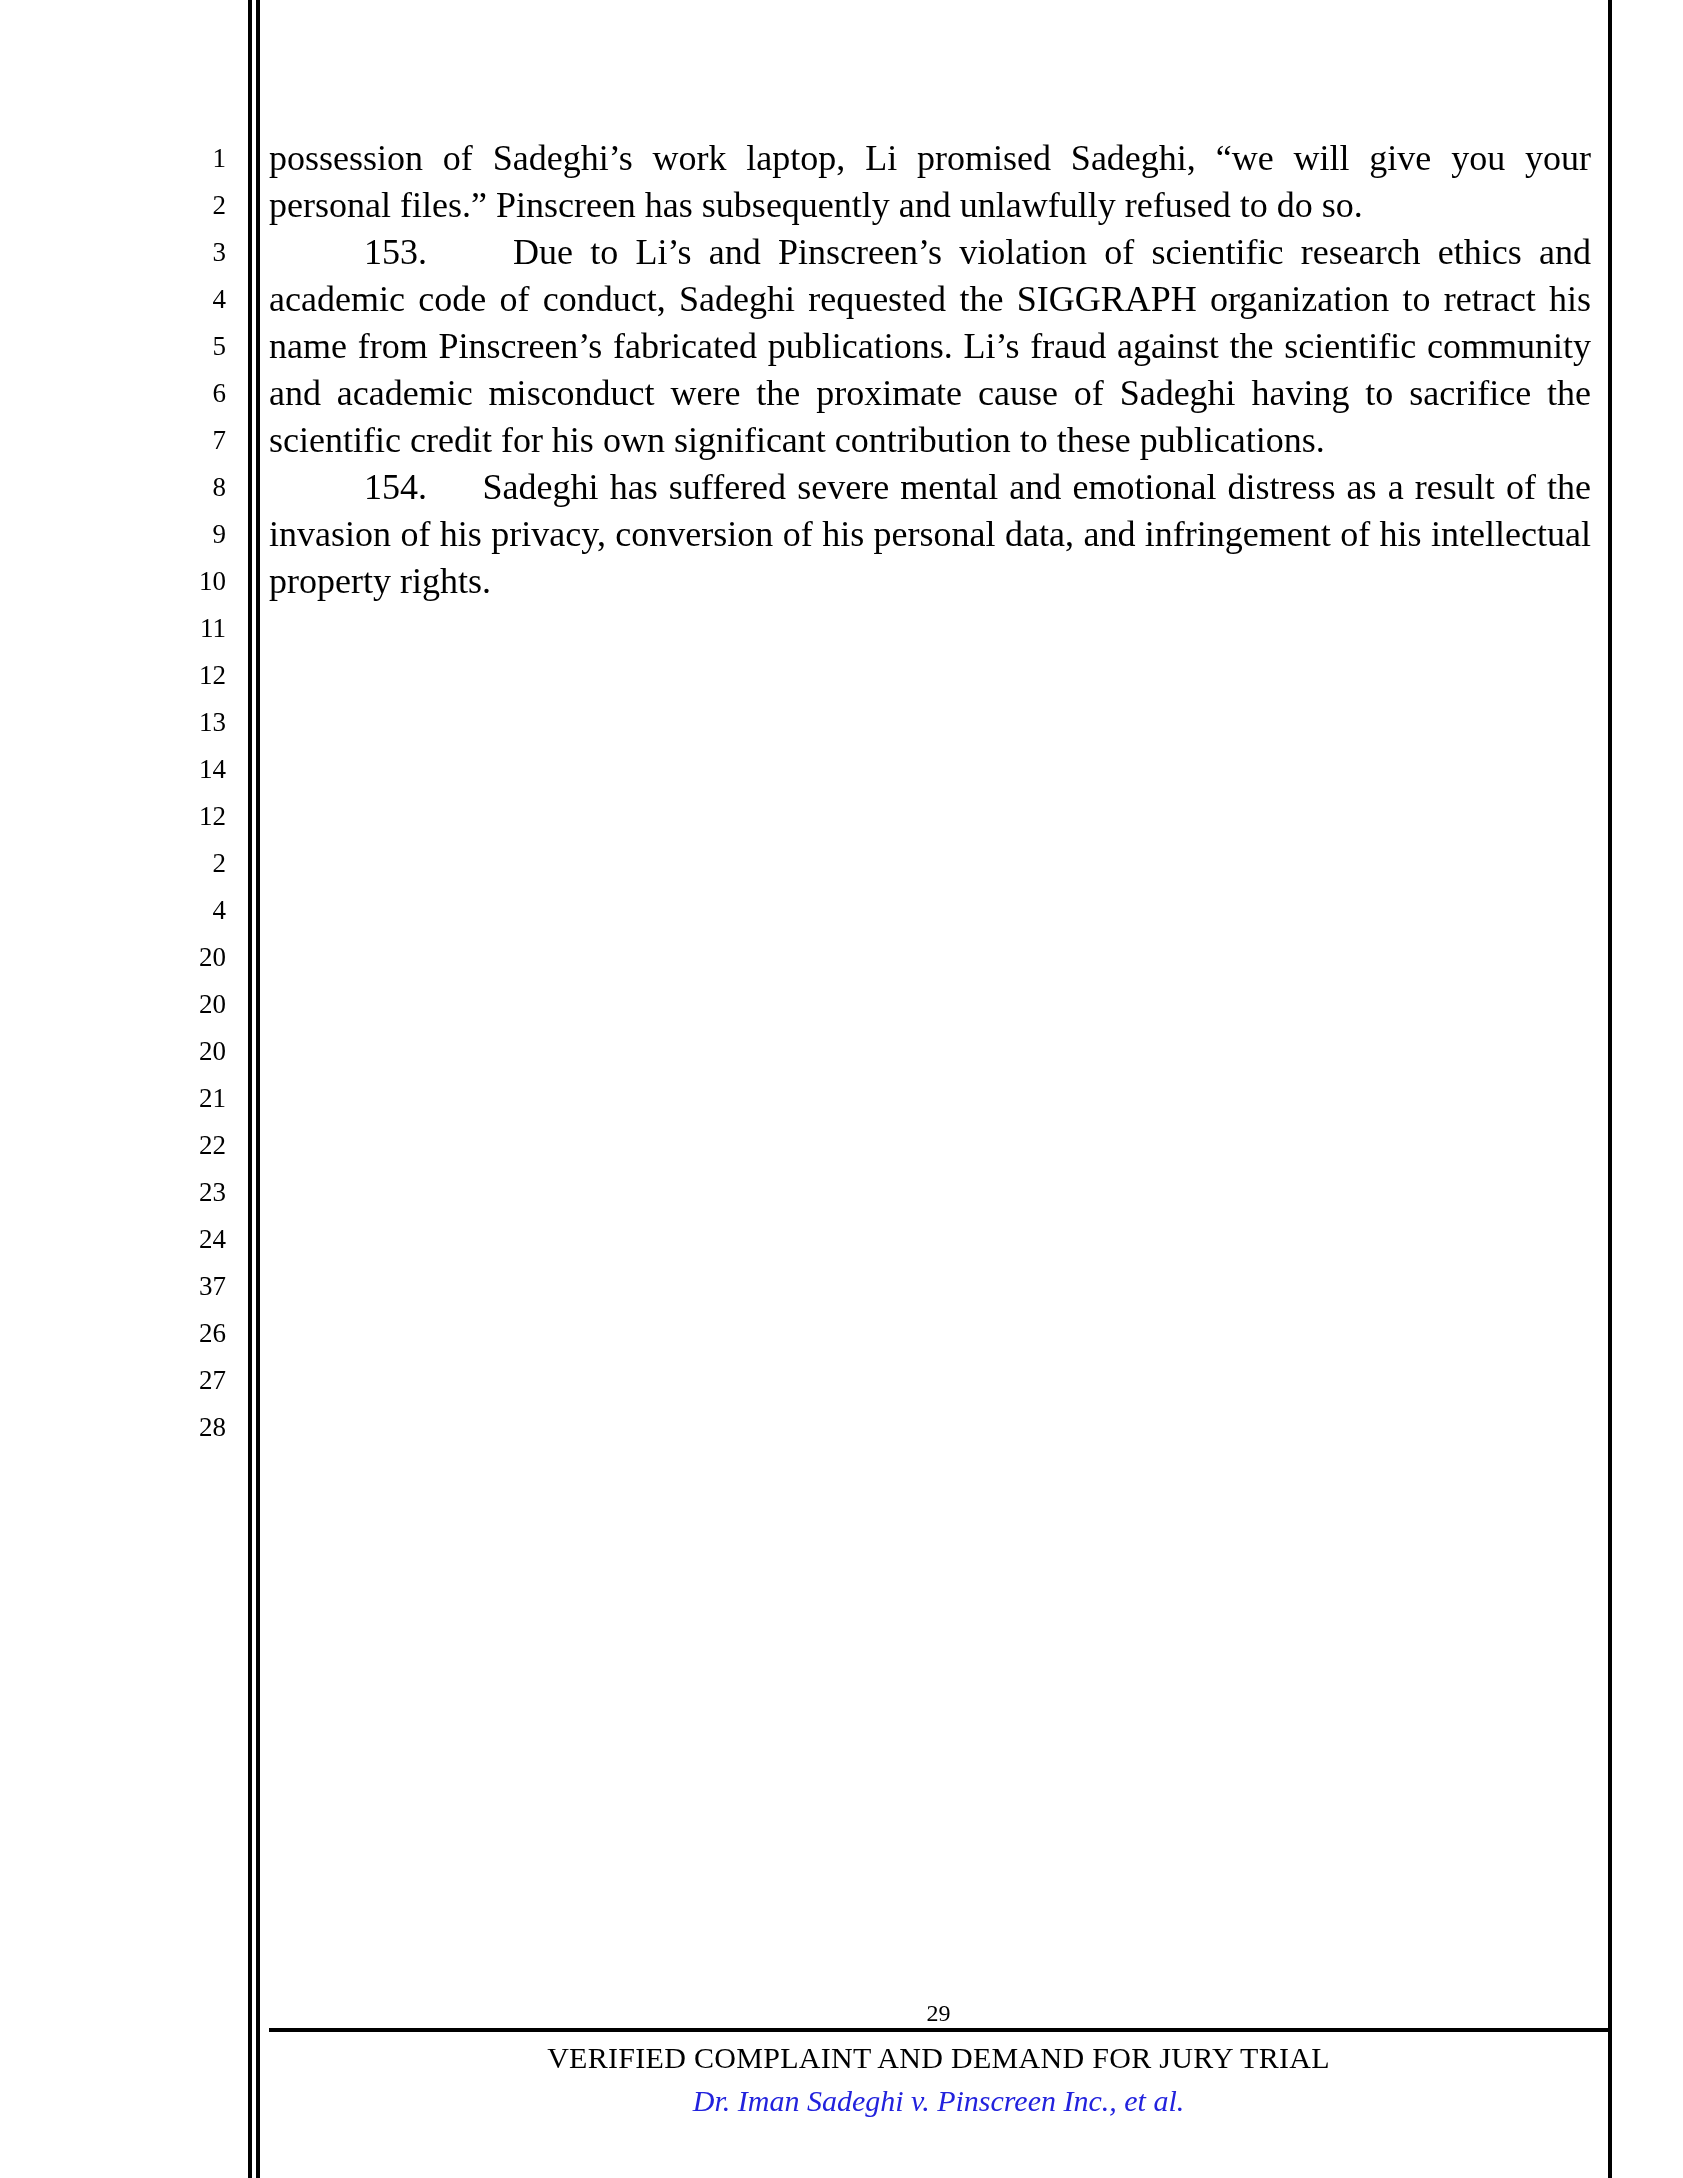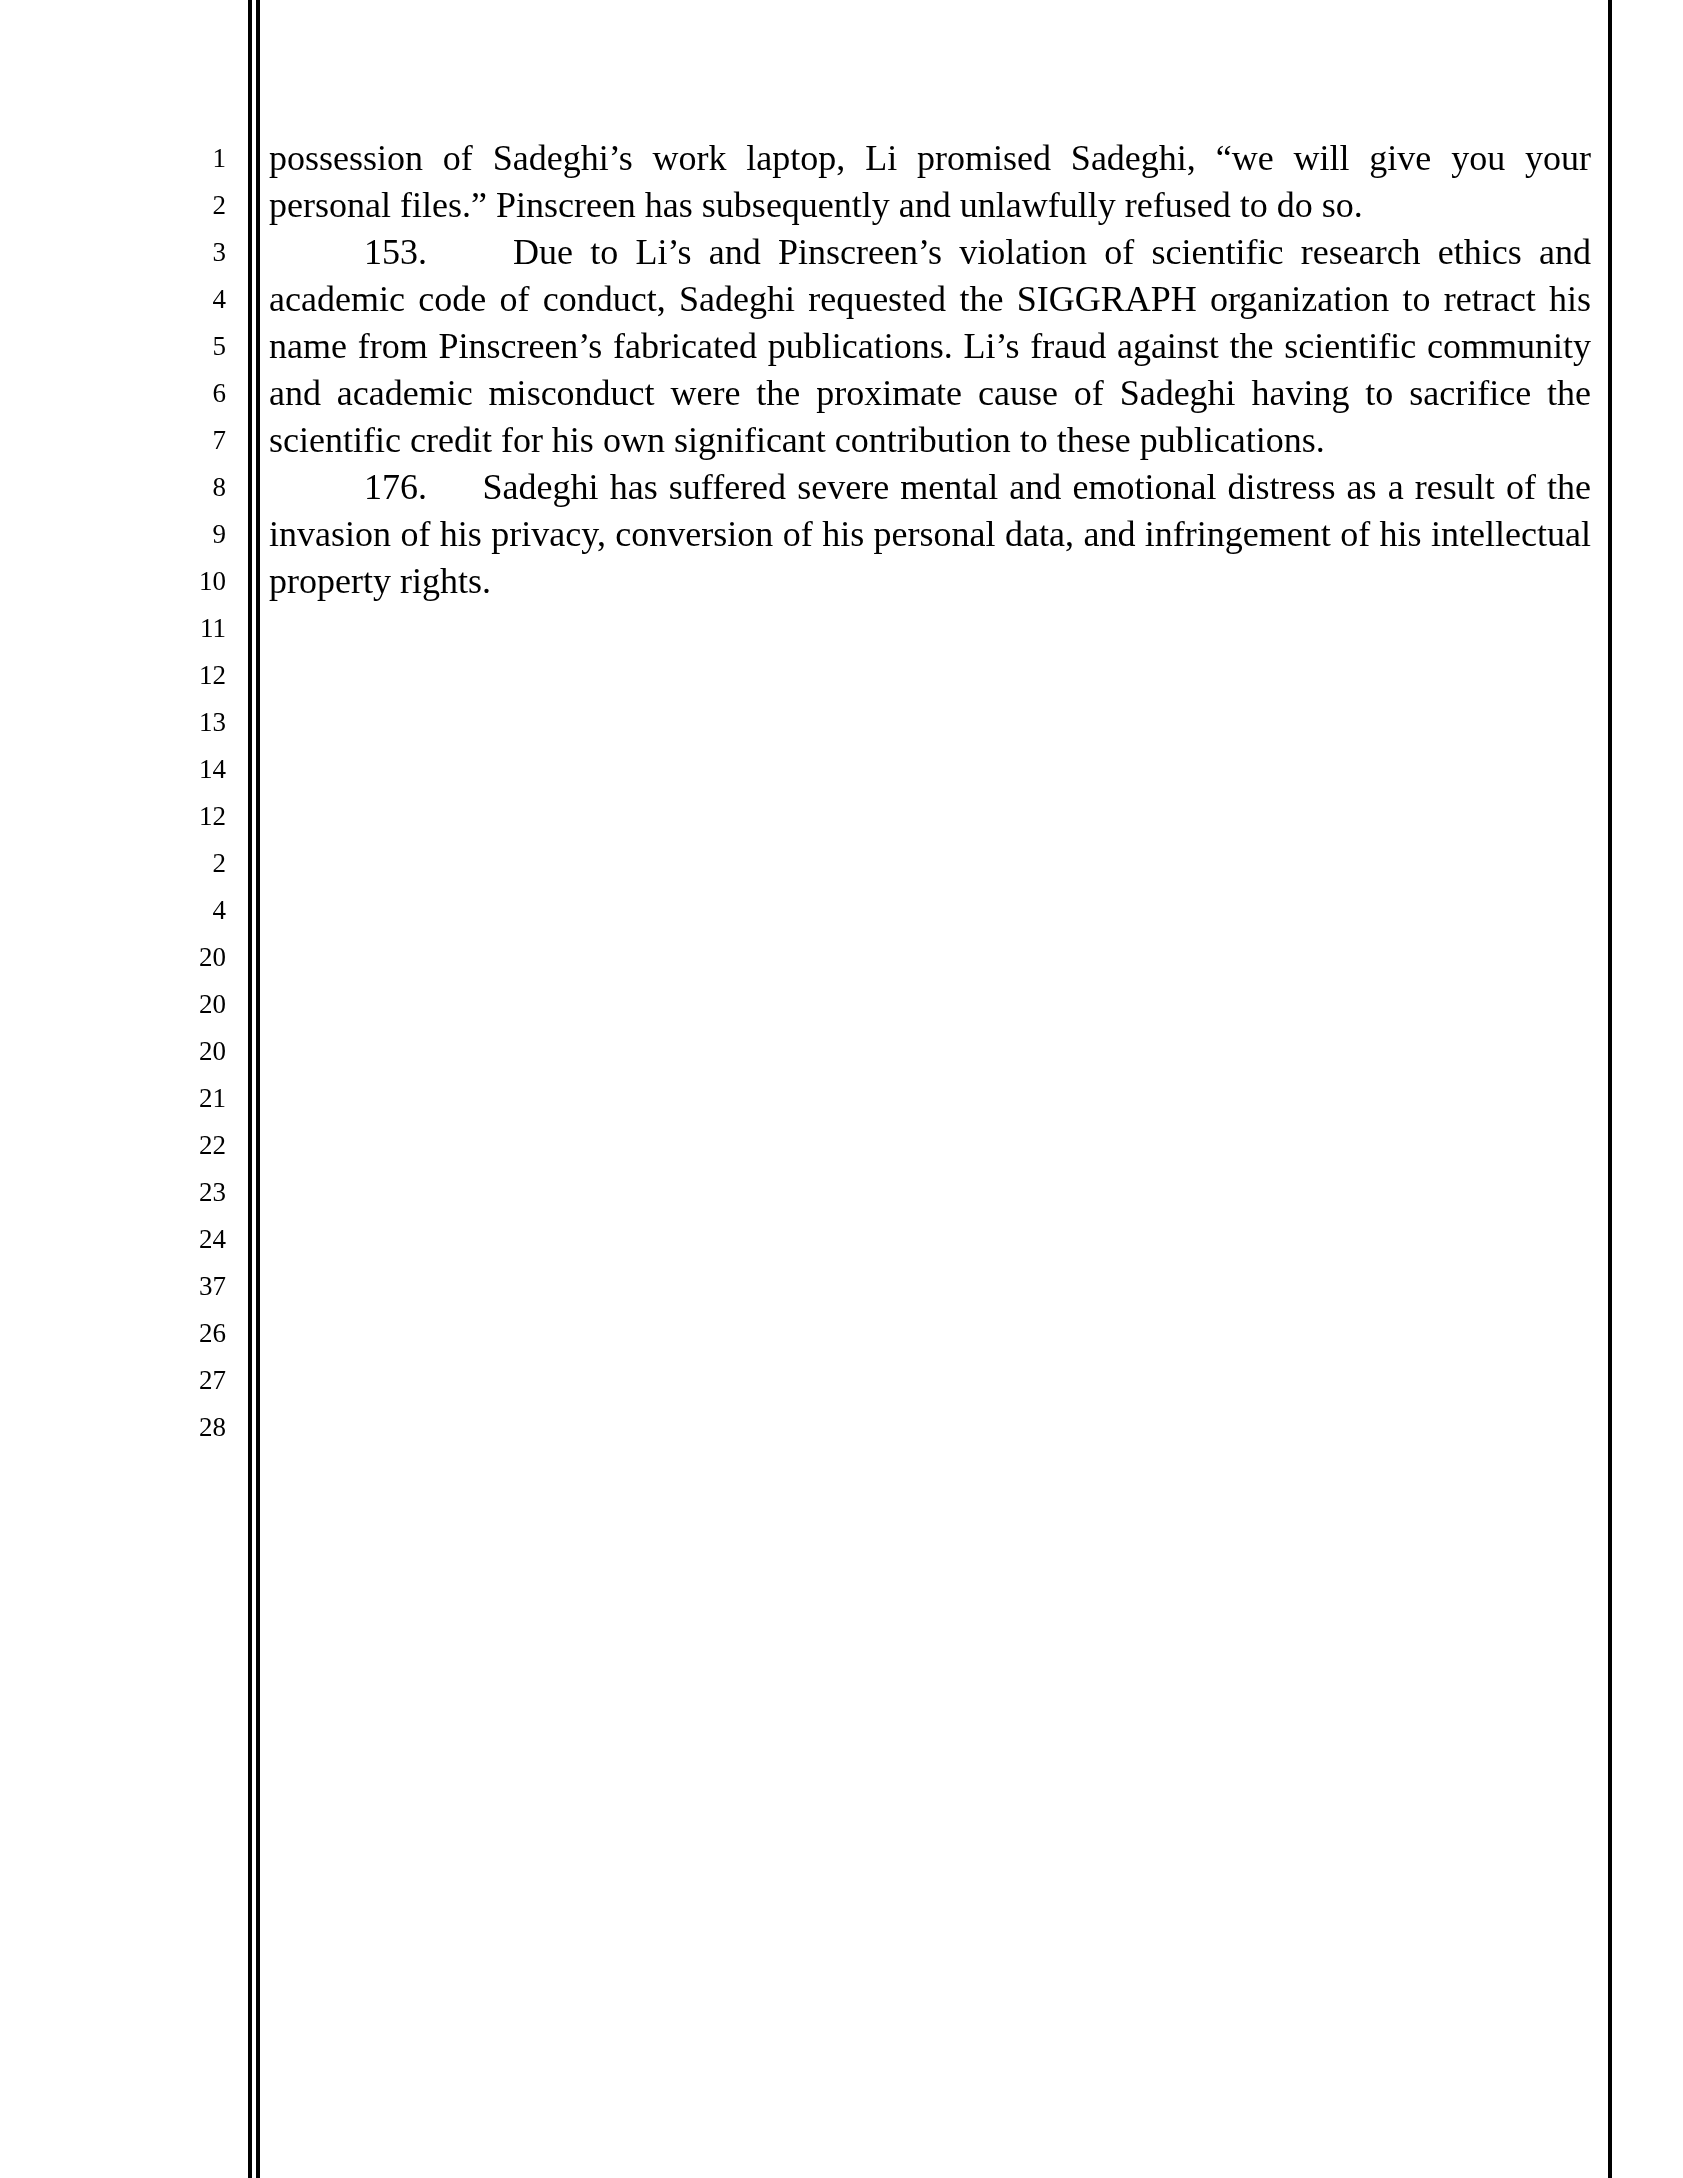--- a/index.html
+++ b/index.html
@@ -145,19 +145,25 @@
     <span class="ln">27</span>
     <span class="ln">28</span>
   </div>
 
   <div class="body-col">
 
     <p>possession of Sadeghi’s work laptop, Li promised Sadeghi, “we will give you your personal files.” Pinscreen has subsequently and unlawfully refused to do so.</p>
 
     <p class="indented"><span class="para-num">153.</span><span class="para-gap">&nbsp;&nbsp;&nbsp;&nbsp;&nbsp;</span><span>Due to Li’s and Pinscreen’s violation of scientific research ethics and academic code of conduct, Sadeghi requested the SIGGRAPH organization to retract his name from Pinscreen’s fabricated publications. Li’s fraud against the scientific community and academic misconduct were the proximate cause of Sadeghi having to sacrifice the scientific credit for his own significant contribution to these publications.</span></p>
 
-    <p class="indented"><span class="para-num">176.</span><span class="para-gap">&nbsp;&nbsp;&nbsp;&nbsp;&nbsp;</span><span>Sadeghi has suffered severe mental and emotional distress as a result of the invasion of his privacy, conversion of his personal data, and infringement of his intellectual property rights.</span></p>
+    <p class="indented"><span class="para-num">154.</span><span class="para-gap">&nbsp;&nbsp;&nbsp;&nbsp;&nbsp;</span><span>Sadeghi has suffered severe mental and emotional distress as a result of the invasion of his privacy, conversion of his personal data, and infringement of his intellectual property rights.</span></p>
 
   </div>
 
+  <div class="footer">
+    <div class="page-number">29</div>
+    <div class="footer-rule"></div>
+    <div class="footer-title">VERIFIED COMPLAINT AND DEMAND FOR JURY TRIAL</div>
+    <div class="footer-caption">Dr. Iman Sadeghi v. Pinscreen Inc., et al.</div>
+  </div>
 
 </div>
 
 
 </body></html>

